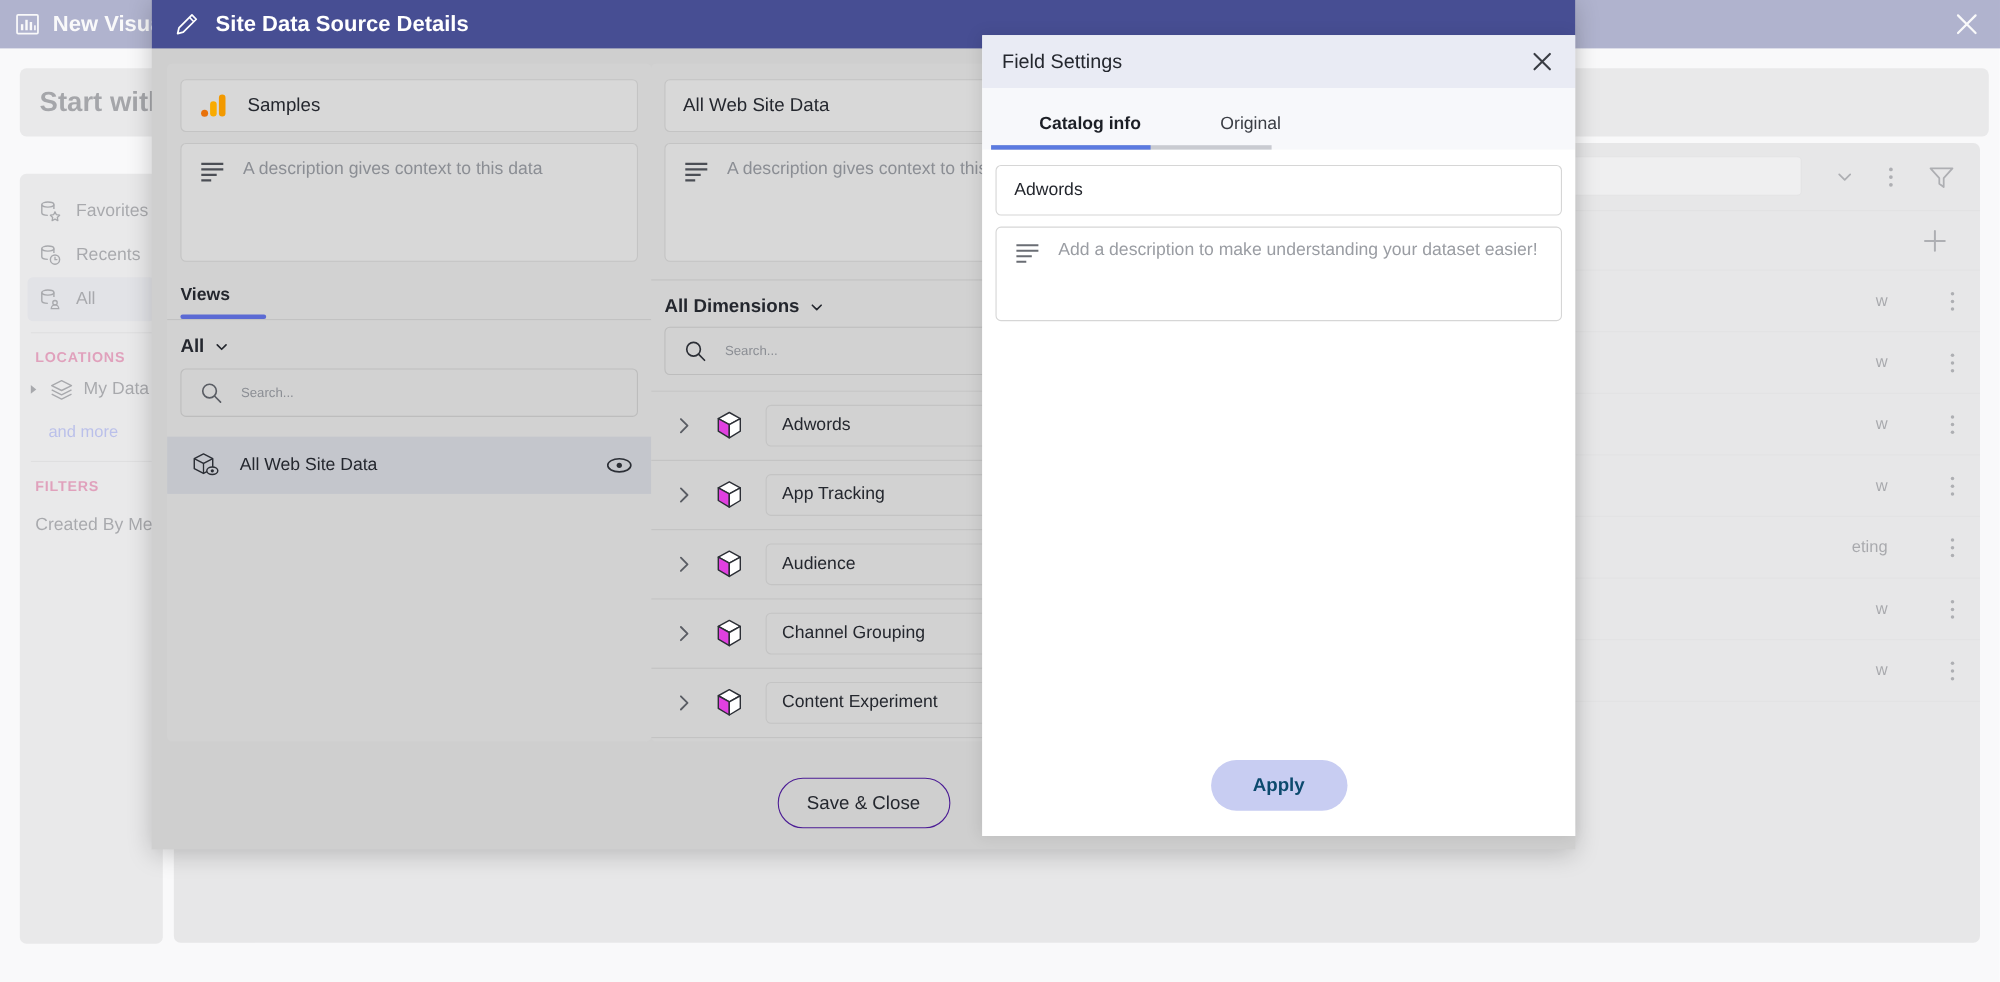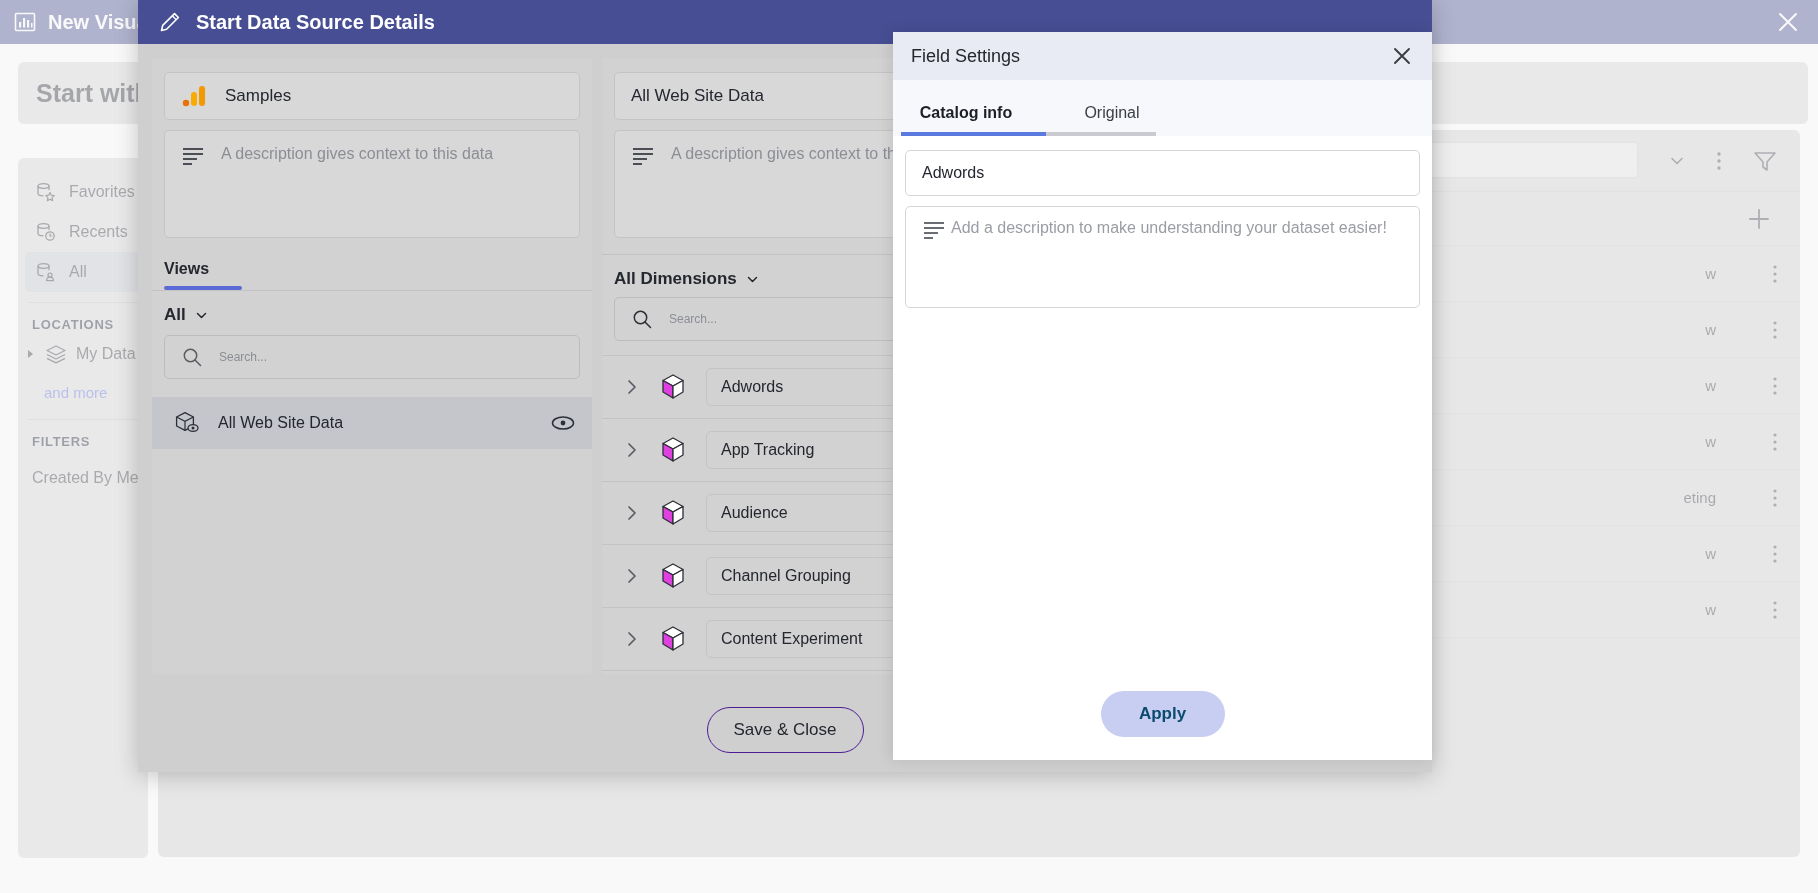--- a/index.html
+++ b/index.html
@@ -45,21 +45,21 @@
     display: flex; align-items: center; gap: 12px;
     height: 40px; margin: 0 7px; padding-left: 10px; border-radius: 5px;
     color: #2c2f36; font-size: 16px; white-space: nowrap;
   }
   .sb-item.active { background: #c2c4cc; }
   .sb-item .lbl { white-space: nowrap; }
   .sb-first { margin-top: 14px; }
   .sb-divider { height: 1px; background: #bcbcbc; margin: 10px 10px; }
   .sb-section {
     font-size: 13px; font-weight: bold; letter-spacing: .7px;
-    color: #0f172a; padding: 4px 0 4px 14px;
+    color: #be185d; padding: 4px 0 4px 14px;
   }
   .sb-loc {
     display: flex; align-items: center; gap: 8px; height: 36px;
     padding-left: 8px; color: #2c2f36; font-size: 16px; white-space: nowrap;
   }
   .sb-more {
     color: #5b69d6; font-size: 15px; padding: 12px 0 8px 26px; white-space: nowrap;
   }
   .sb-filter {
     font-size: 16px; color: #2c2f36; padding: 16px 0 0 14px; white-space: nowrap;
@@ -97,21 +97,21 @@
     background: #cfcfcf; box-shadow: 0 3px 22px rgba(0,0,0,.22);
     display: flex; flex-direction: column;
   }
   .modal-header {
     height: 44px; background: #474e93; display: flex; align-items: center;
     gap: 14px; padding-left: 20px; flex: 0 0 auto;
   }
   .modal-header .mh-title {
     color: #fff; font-size: 20px; font-weight: bold; white-space: nowrap;
   }
-  .modal-body { flex: 1; display: flex; padding: 14px; gap: 10px; min-height: 0; }
+  .modal-body { flex: 1; display: flex; padding: 14px; min-height: 0; }
 
   .panel { background: #d2d2d2; border-radius: 4px; display: flex; flex-direction: column; min-height: 0; }
   .panel-left { width: 440px; flex: 0 0 440px; }
   .panel-mid { flex: 1; }
 
   .card {
     background: #d8d8d8; border: 1px solid #c4c4c4; border-radius: 5px;
     margin: 14px 12px 0 12px; display: flex; align-items: center; gap: 18px;
     padding: 0 16px; height: 48px;
   }
@@ -186,39 +186,39 @@
     background: #ffffff; display: flex; flex-direction: column;
     box-shadow: -2px 0 14px rgba(0,0,0,.10);
   }
   .fs-header {
     height: 48px; background: #e9ebf4; display: flex; align-items: center;
     padding: 0 18px 0 18px; flex: 0 0 auto;
   }
   .fs-header .t { font-size: 18px; color: #24272e; flex: 1; white-space: nowrap; }
   .fs-tabs {
     height: 56px; display: flex; align-items: flex-end; gap: 0;
-    background: #f7f8fb; flex: 0 0 auto; position: relative;
+    background: #f7f8fb; flex: 0 0 auto; position: relative; padding-left: 25px;
   }
   .fs-tab {
     font-size: 16px; color: #3a3d44; padding: 0 0 14px 0; width: 146px;
     text-align: center; cursor: pointer;
   }
   .fs-tab.active { font-weight: bold; color: #1c1f26; }
   .fs-tabline { position: absolute; bottom: 0; left: 8px; height: 4px; width: 255px; background: #c9cbd1; }
   .fs-tabline-active { position: absolute; bottom: 0; left: 8px; height: 4px; width: 145px; background: #5b7ae0; }
 
   .fs-body { flex: 1; padding: 14px 12px 0 12px; background: #ffffff; min-height: 0; }
   .fs-input {
     height: 46px; border: 1px solid #d6d6d6; border-radius: 5px;
     display: flex; align-items: center; padding: 0 16px;
   }
   .fs-input .val { font-size: 16px; color: #24272e; }
   .fs-desc {
-    margin-top: 10px; height: 102px; border: 1px solid #d6d6d6; border-radius: 5px;
-    display: flex; align-items: flex-start; gap: 5px; padding: 12px 16px;
+    margin-top: 10px; height: 86px; border: 1px solid #d6d6d6; border-radius: 5px;
+    display: flex; align-items: flex-start; gap: 16px; padding: 12px 16px;
   }
   .fs-desc .ph { font-size: 16px; color: #9a9da3; white-space: nowrap; }
   .fs-footer {
     height: 92px; flex: 0 0 auto; display: flex; align-items: center;
     justify-content: center; background: #ffffff;
   }
   .btn-disabled {
     height: 46px; min-width: 124px; padding: 0 30px; border-radius: 23px;
     border: none; background: #c8cdf2; color: #0c4a6e;
     font-size: 17px; font-weight: bold; font-family: inherit; cursor: default;
@@ -427,21 +427,21 @@
   <div class="scrim"></div>
 
   <div class="modal">
     <div class="modal-header">
       <span>
         <svg width="24" height="24" viewBox="0 0 24 24">
           <path d="M16.5 3.6 l3.9 3.9 L8.6 19.3 l-5.1 1.2 1.2-5.1z" fill="none" stroke="#ffffff" stroke-width="1.6" stroke-linejoin="round"></path>
           <path d="M14.3 5.8 l3.9 3.9" fill="none" stroke="#ffffff" stroke-width="1.4"></path>
         </svg>
       </span>
-      <span class="mh-title">Start Data Source Details</span>
+      <span class="mh-title">Site Data Source Details</span>
     </div>
 
     <div class="modal-body">
 
       <div class="panel panel-left">
         <div class="card">
           <span>
             <svg width="26" height="26" viewBox="0 0 26 26">
               <rect x="18" y="3" width="6" height="20" rx="3" fill="#f29900"></rect>
               <rect x="10" y="9" width="6" height="14" rx="3" fill="#f9ab00"></rect>

